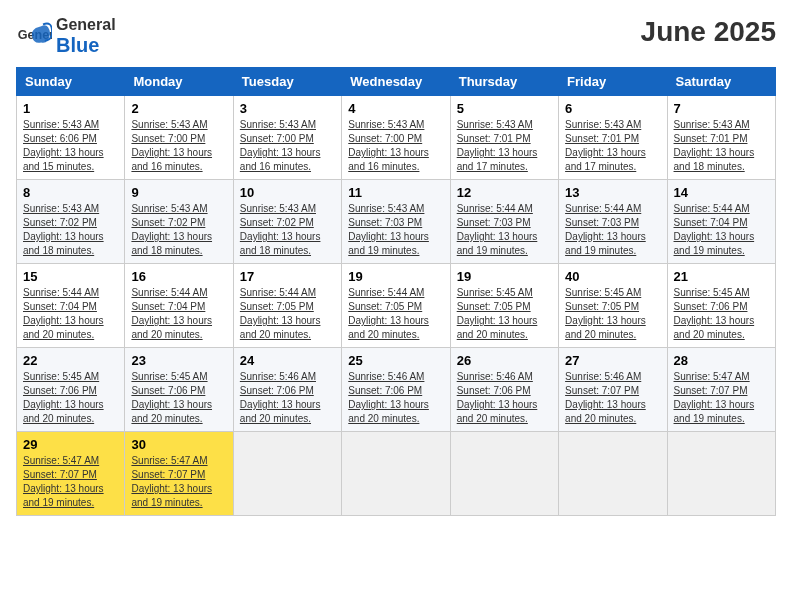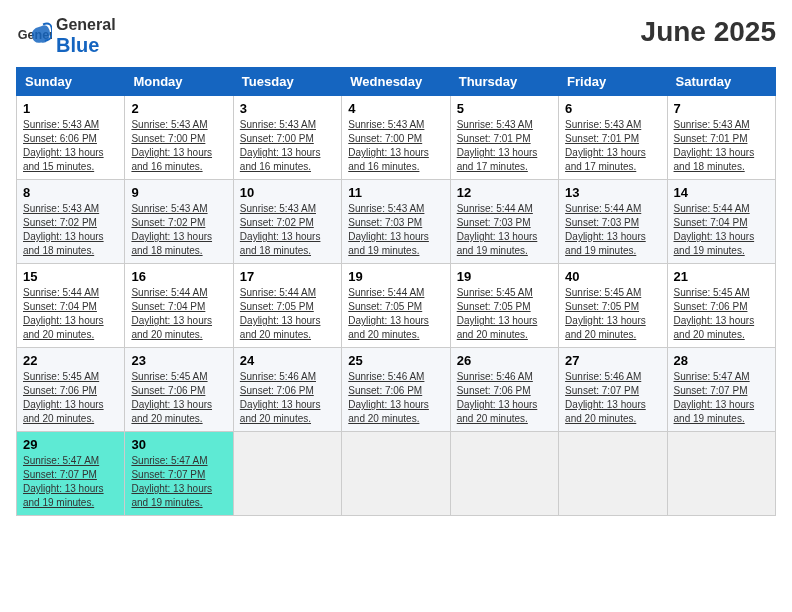--- a/index.html
+++ b/index.html
@@ -71,21 +71,21 @@
     .day-info {
       color: #333;
       font-size: 10px;
       line-height: 1.4;
       text-decoration: underline;
     }
     .empty-td {
       background: #f0f0f0 !important;
     }
     .last-row td {
-      background: #5eead4;
+      background: #fde047;
     }
   </style>
 </head>
 <body>
 
 <div class="header-area">
   <div class="logo">
     <svg class="logo-icon" viewBox="0 0 40 40" xmlns="http://www.w3.org/2000/svg">
       <text x="2" y="22" font-size="14" font-weight="bold" fill="#333">General</text>
       <path d="M28 8 Q36 4 38 16 Q36 28 28 26 Q20 28 18 20 Q16 14 22 10 Z" fill="#1565c0" opacity="0.85"></path>

